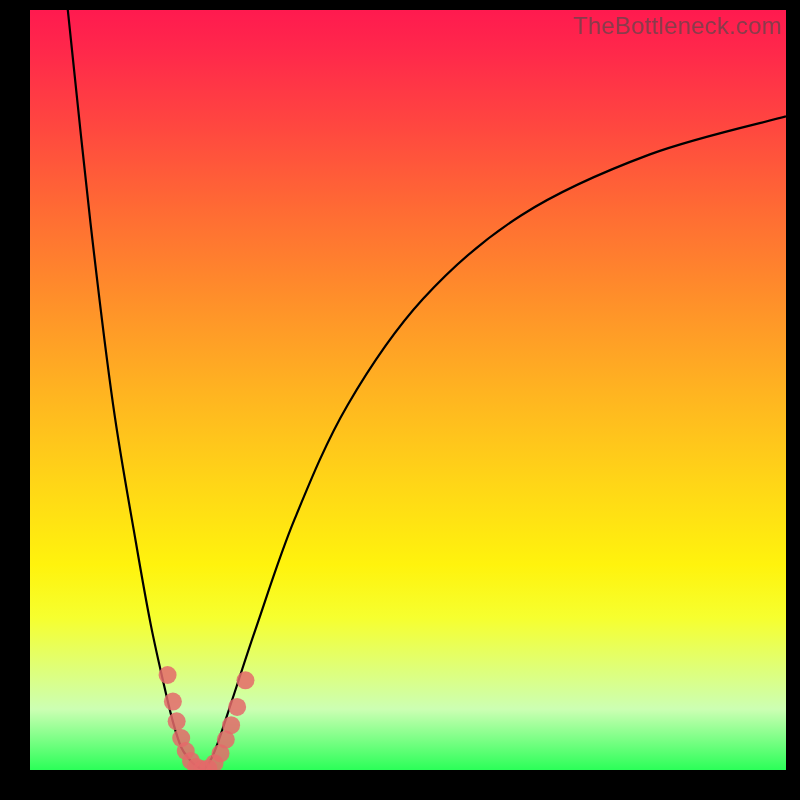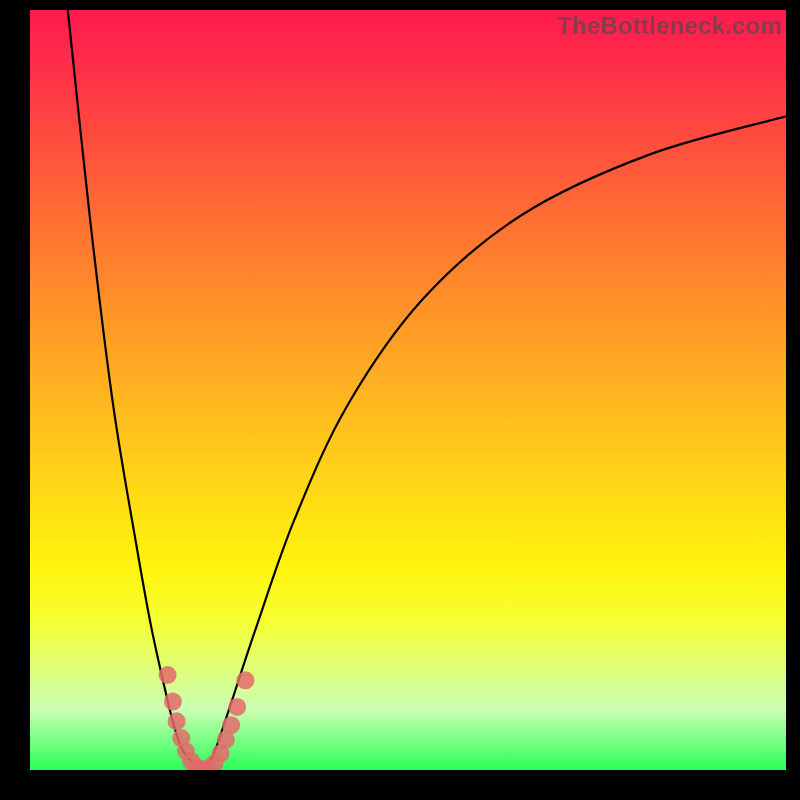--- a/index.html
+++ b/index.html
@@ -38,21 +38,21 @@
       #ccffb3 92%,
       #2bff58 100%);
   }
   .watermark {
     position: absolute;
     top: 12px;
     right: 18px;
     color: #4b4b4b;
     font-size: 24px;
     letter-spacing: 0.2px;
-    font-weight: 700;
+    font-weight: 400;
     opacity: 0.65;
     user-select: none;
   }
   svg.curves {
     position: absolute;
     left: 30px;
     top: 10px;
     width: 756px;
     height: 760px;
   }

